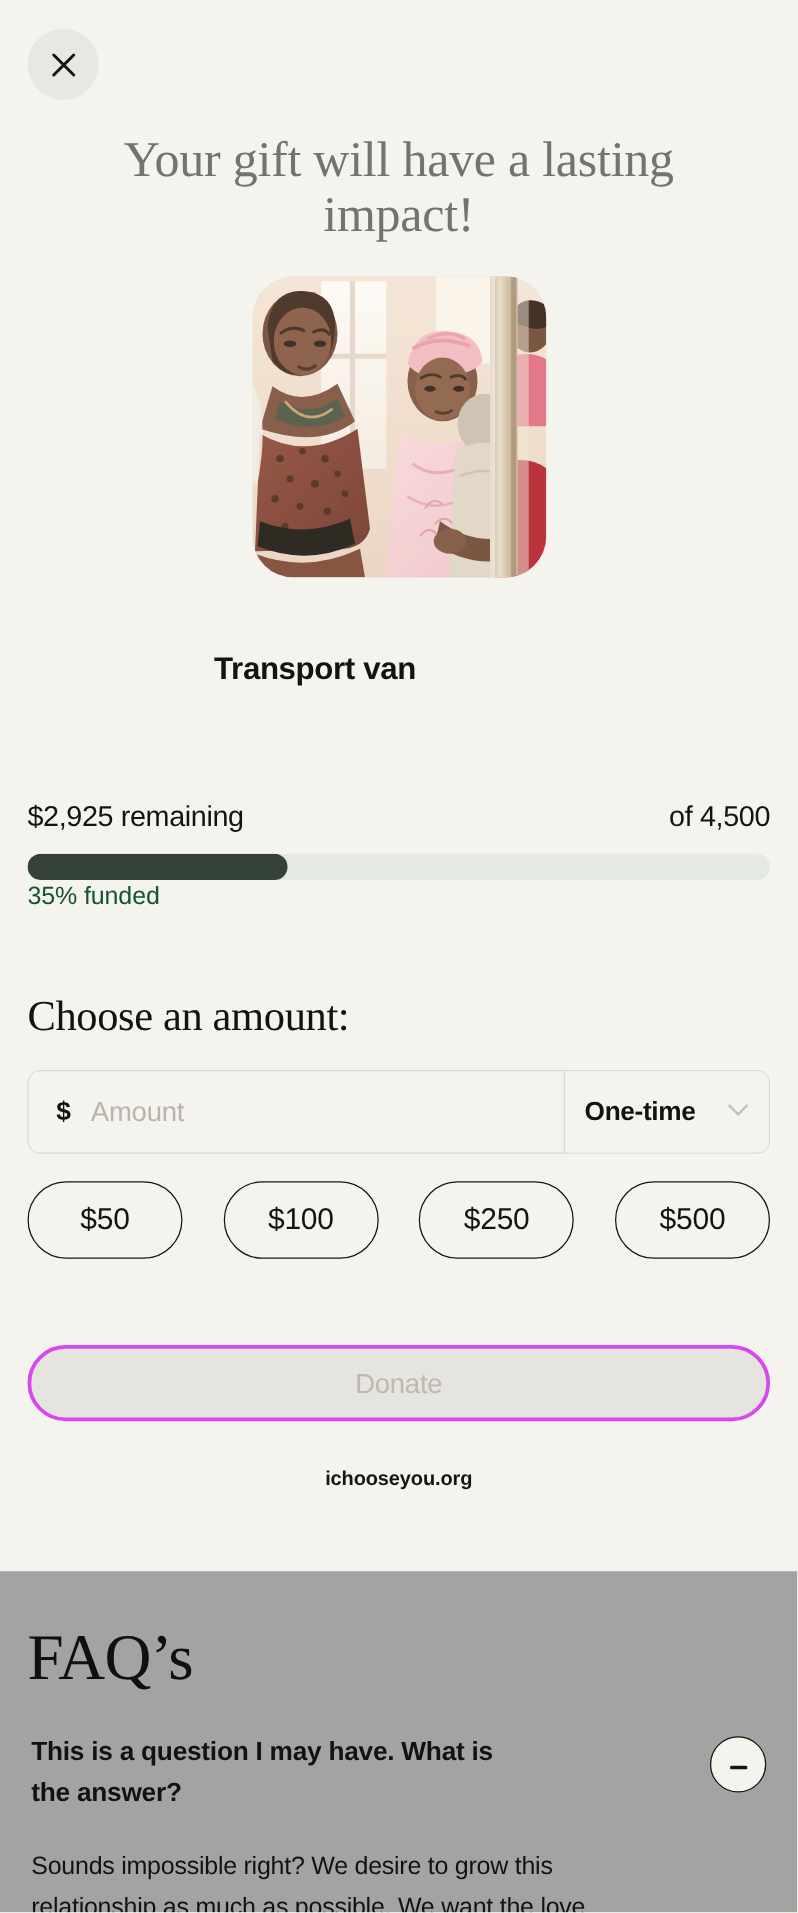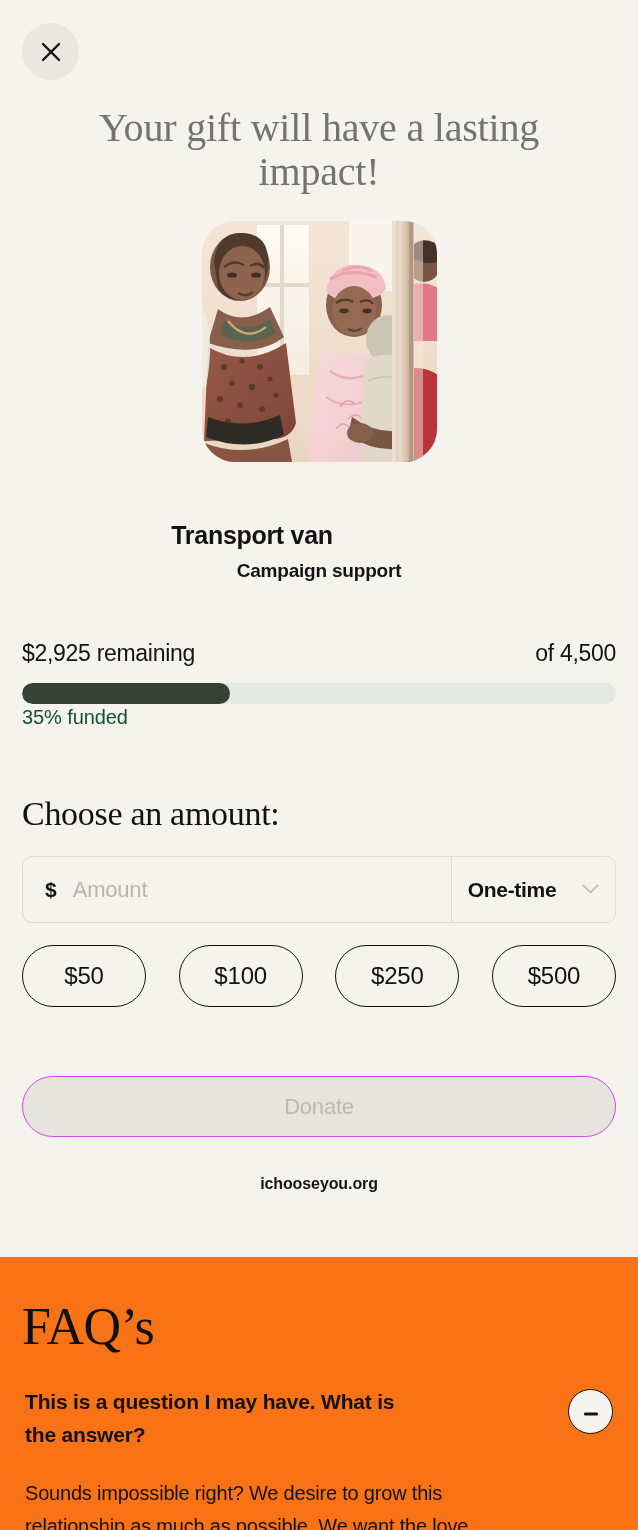--- a/index.html
+++ b/index.html
@@ -223,21 +223,21 @@
   }
 
   
   .donate-button {
     position: absolute;
     left: 22px;
     top: 1076px;
     width: 594px;
     height: 61px;
     border-radius: 31px;
-    border: 1px solid #d946ef;
+    border: 3px solid #d946ef;
     background: #e6e4de;
     font-family: "Liberation Sans", sans-serif;
     font-size: 22px;
     color: #bcb9b1;
     letter-spacing: -0.2px;
     cursor: default;
   }
 
   .site-footer {
     position: absolute;
@@ -251,21 +251,21 @@
     letter-spacing: -0.1px;
   }
 
   
   .faq-section {
     position: absolute;
     left: 0;
     top: 1257px;
     width: 638px;
     height: 273px;
-    background: #f97316;
+    background: #a3a3a3;
     padding: 0 25px;
     overflow: hidden;
   }
   .faq-heading {
     position: absolute;
     left: 22px;
     top: 40px;
     font-family: "Liberation Serif", serif;
     font-size: 52px;
     color: #101010;
@@ -438,21 +438,20 @@
         <rect x="190" y="0" width="22" height="241" fill="url(#postg)"></rect>
         <rect x="190" y="0" width="4" height="241" fill="#fbf8f3" opacity="0.55"></rect>
         <rect x="207" y="0" width="5" height="241" fill="#9c8264" opacity="0.65"></rect>
         <rect x="211" y="0" width="10" height="241" fill="#efe6d8" opacity="0.5"></rect>
 
         <rect x="0" y="0" width="235" height="241" fill="#fff3e3" opacity="0.10"></rect>
       </svg>
     </div>
 
     <div class="campaign-name">Transport van</div>
-    <div class="campaign-sub">Campaign support</div>
 
     <div class="progress-block">
       <div class="progress-row">
         <span>$2,925 remaining</span>
         <span>of 4,500</span>
       </div>
       <div class="progress-track">
         <div class="progress-fill" id="progress-fill" style="width: 35%; background: rgb(52, 66, 55);"></div>
       </div>
       <div class="progress-caption">35% funded</div>

